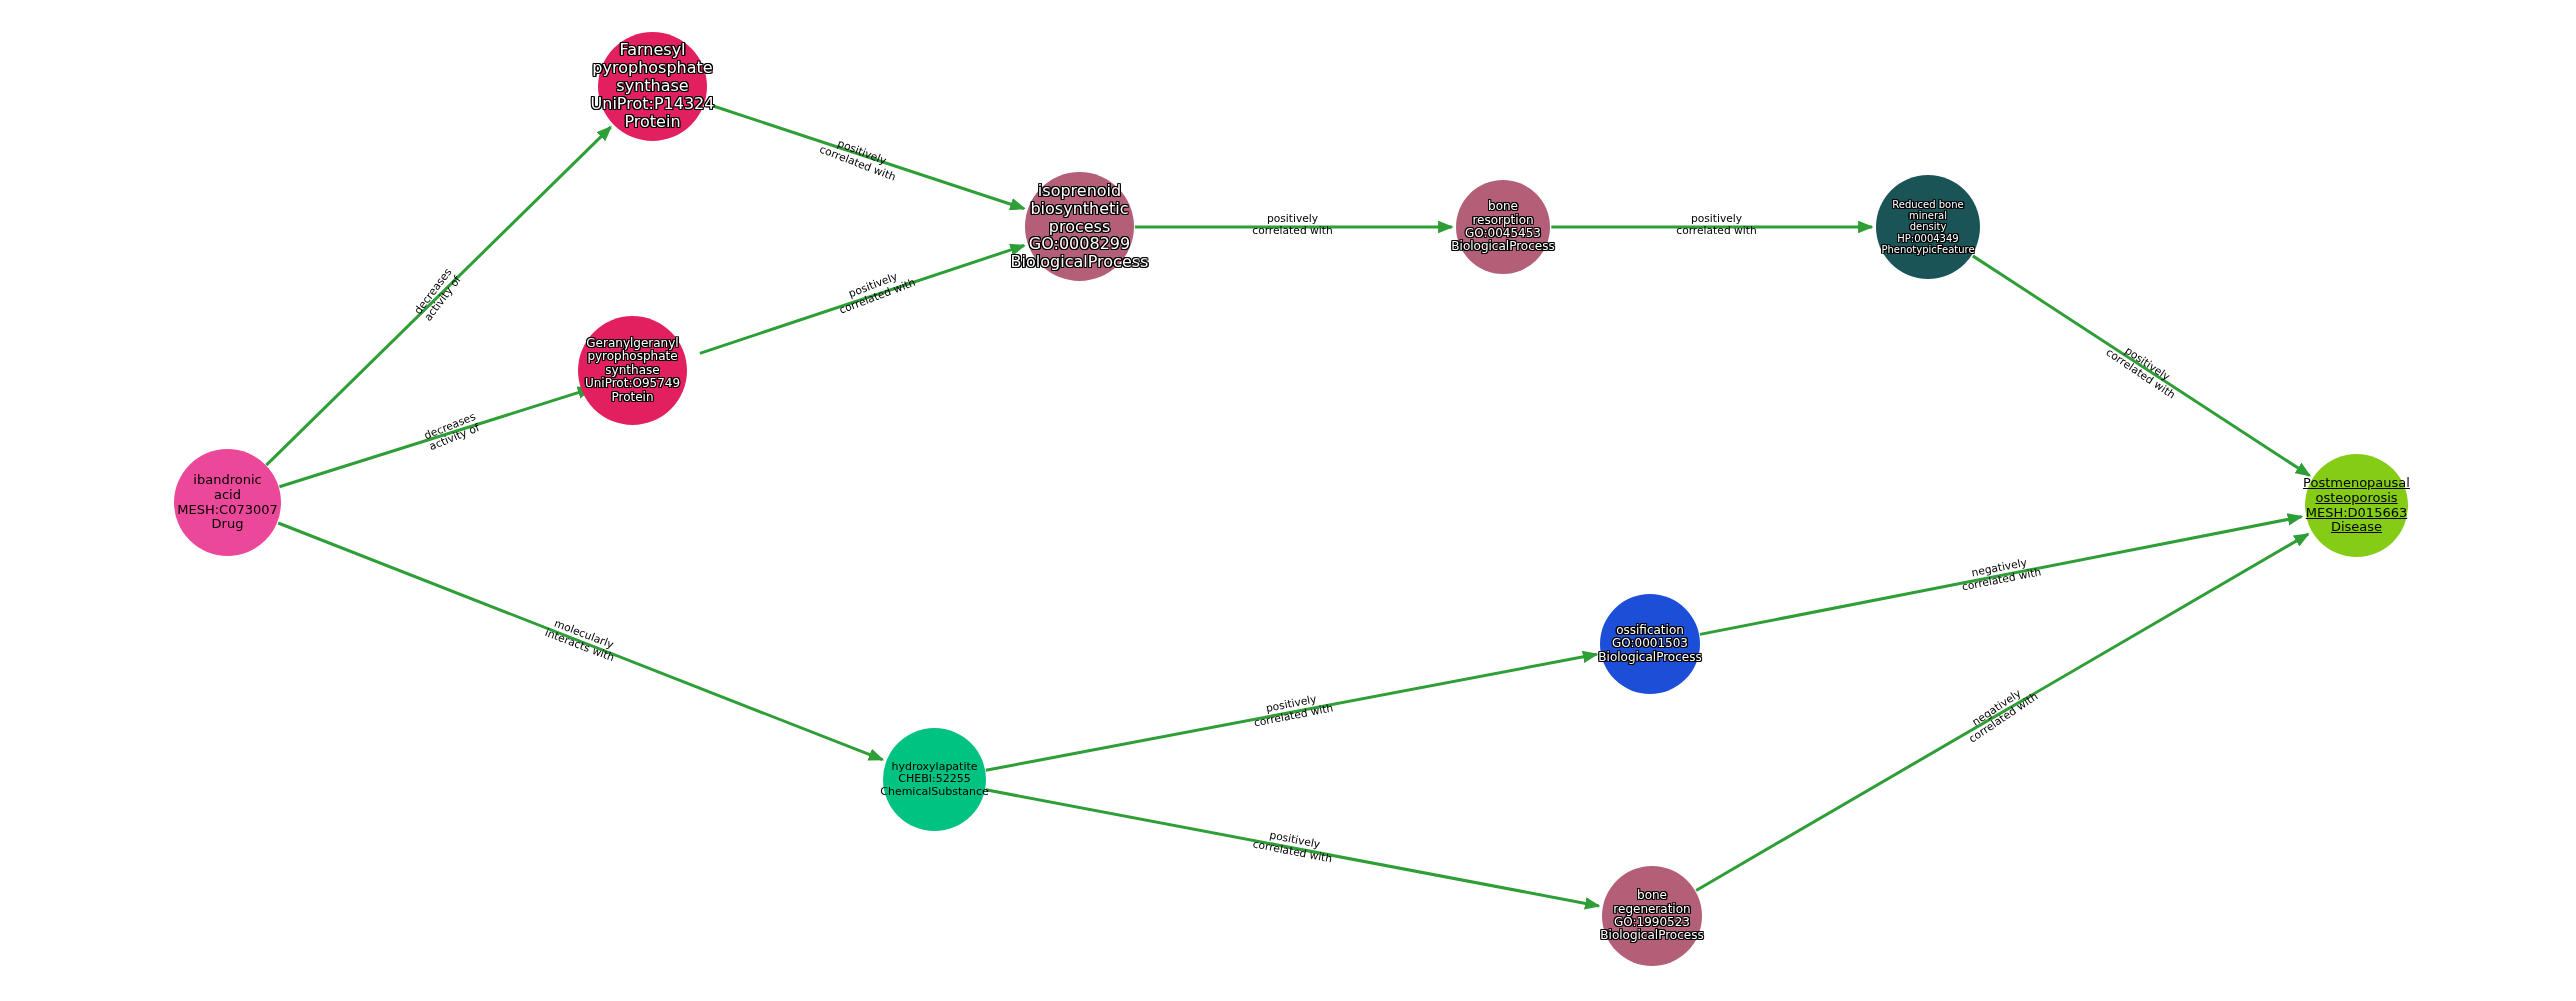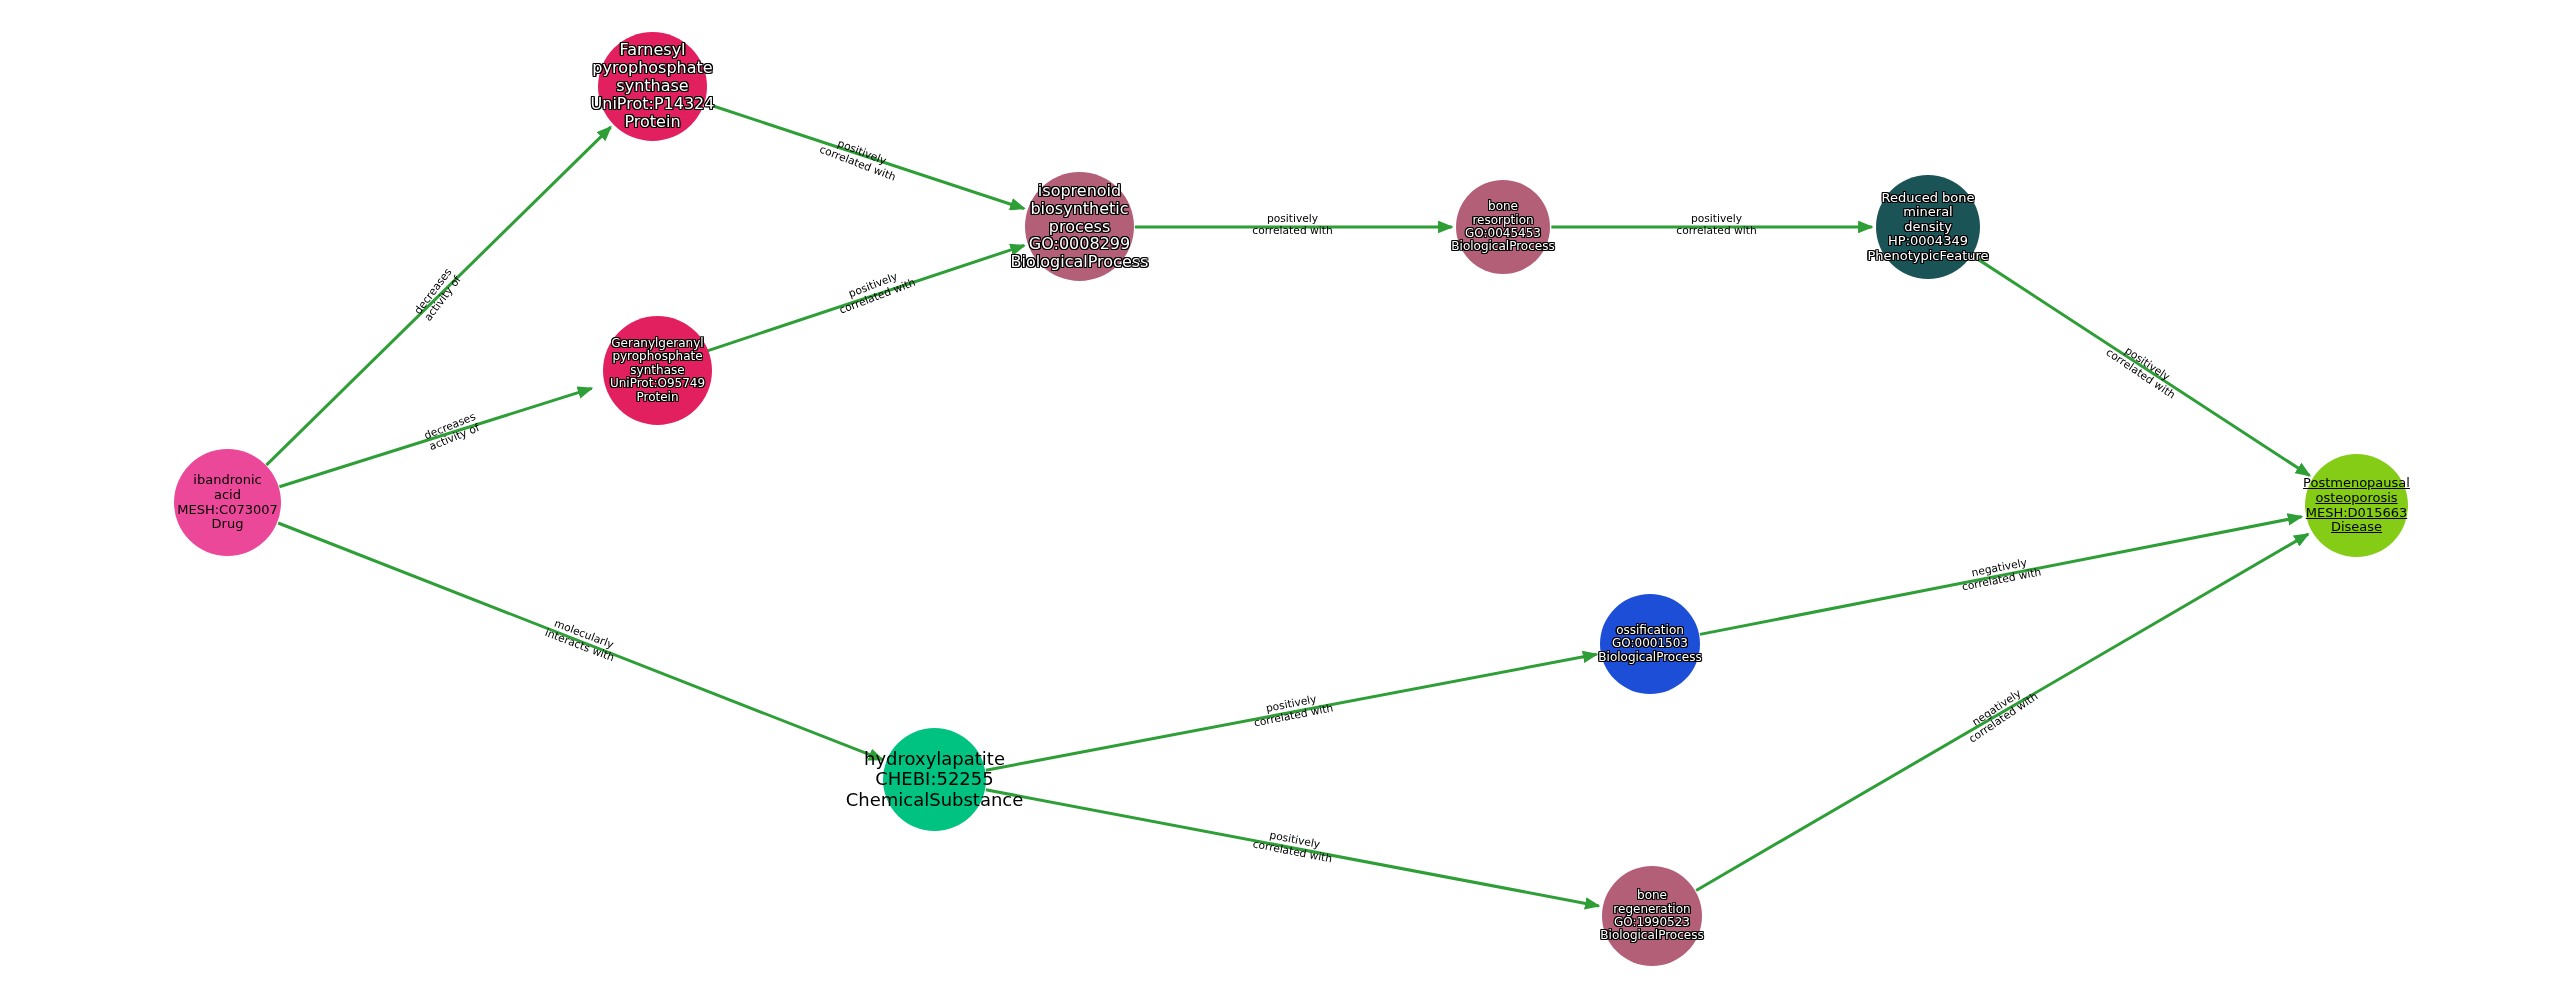--- a/index.html
+++ b/index.html
@@ -43,21 +43,21 @@
       </g>
   </svg>
   <div id="node-layer">
       <div class="node dark" style="left: 598px; top: 31.5px; width: 109px; height: 109px; background: rgb(226, 32, 95); font-size: 16px;">
         <span class="nlabel">Farnesyl
 pyrophosphate
 synthase
 UniProt:P14324
 Protein</span>
       </div>
-      <div class="node dark" style="left: 603px; top: 316px; width: 109px; height: 109px; background: rgb(226, 32, 95); font-size: 12px;">
+      <div class="node dark" style="left: 578px; top: 316px; width: 109px; height: 109px; background: rgb(226, 32, 95); font-size: 12px;">
         <span class="nlabel">Geranylgeranyl
 pyrophosphate
 synthase
 UniProt:O95749
 Protein</span>
       </div>
       <div class="node light" style="left: 174px; top: 449px; width: 107px; height: 107px; background: #ec4899; font-size: 13px;">
         <span class="nlabel">ibandronic
 acid
 MESH:C073007
@@ -69,39 +69,39 @@
 process
 GO:0008299
 BiologicalProcess</span>
       </div>
       <div class="node dark" style="left: 1456px; top: 180px; width: 94px; height: 94px; background: rgb(178, 95, 119); font-size: 12px;">
         <span class="nlabel">bone
 resorption
 GO:0045453
 BiologicalProcess</span>
       </div>
-      <div class="node dark" style="left: 1876px; top: 175px; width: 104px; height: 104px; background: rgb(27, 84, 87); font-size: 13px;">
+      <div class="node dark" style="left: 1876px; top: 175px; width: 104px; height: 104px; background: rgb(27, 84, 87); font-size: 10px;">
         <span class="nlabel">Reduced bone
 mineral
 density
 HP:0004349
 PhenotypicFeature</span>
       </div>
       <div class="node light" style="left: 2305px; top: 454px; width: 103px; height: 103px; background: #84cc16; font-size: 13px; text-decoration: underline;">
         <span class="nlabel">Postmenopausal
 osteoporosis
 MESH:D015663
 Disease</span>
       </div>
       <div class="node dark" style="left: 1600px; top: 594px; width: 100px; height: 100px; background: #1d4ed8; font-size: 12px;">
         <span class="nlabel">ossification
 GO:0001503
 BiologicalProcess</span>
       </div>
-      <div class="node light" style="left: 883px; top: 728px; width: 103px; height: 103px; background: rgb(0, 194, 129); font-size: 18px;">
+      <div class="node light" style="left: 883px; top: 728px; width: 103px; height: 103px; background: rgb(0, 194, 129); font-size: 11px;">
         <span class="nlabel">hydroxylapatite
 CHEBI:52255
 ChemicalSubstance</span>
       </div>
       <div class="node dark" style="left: 1602px; top: 866px; width: 100px; height: 100px; background: rgb(178, 95, 119); font-size: 12px;">
         <span class="nlabel">bone
 regeneration
 GO:1990523
 BiologicalProcess</span>
       </div>

